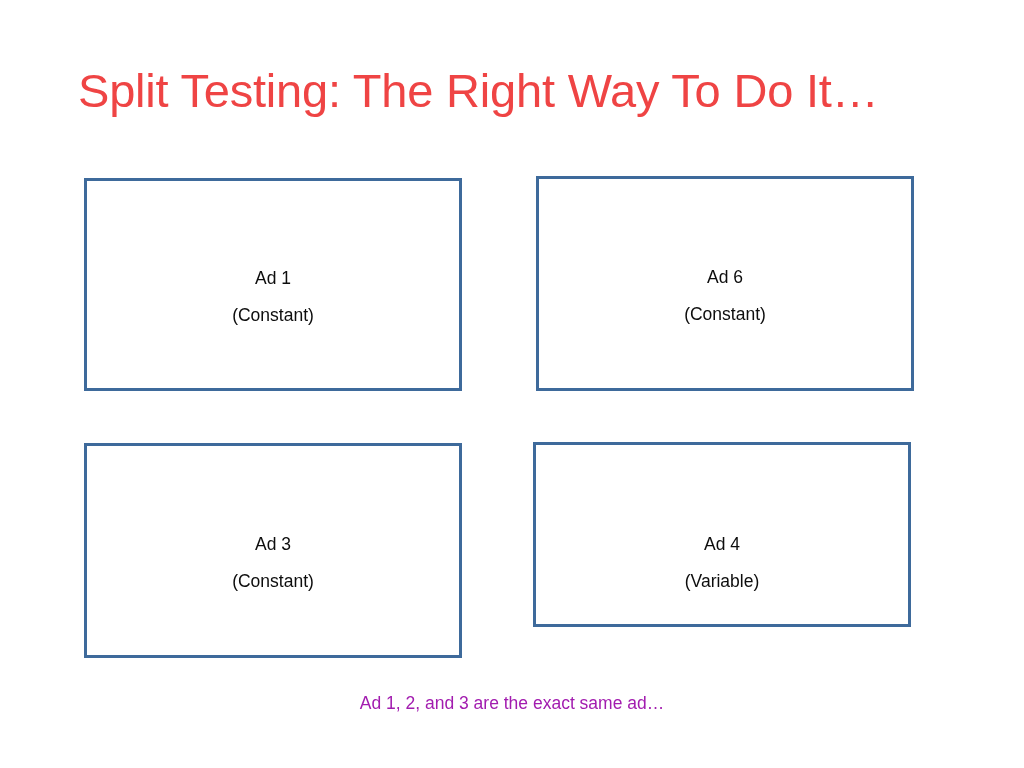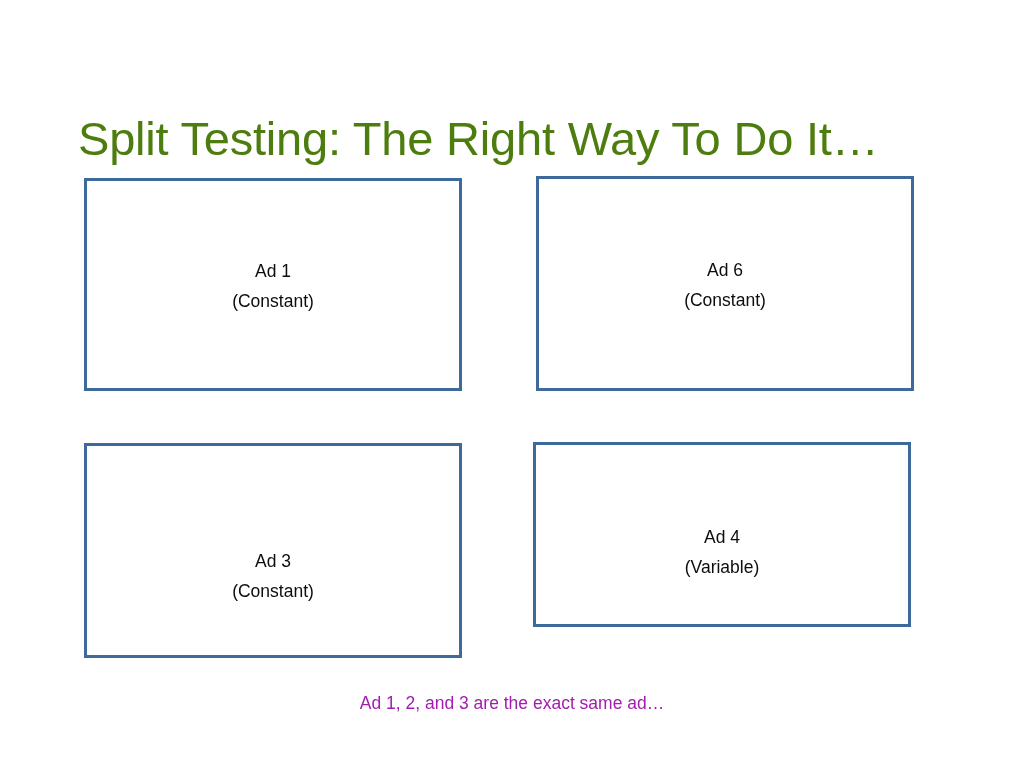--- a/index.html
+++ b/index.html
@@ -26,25 +26,24 @@
 
   .slide-title {
     position: absolute;
     left: 78px;
     top: 58px;
     width: 880px;
     height: 70px;
     font-size: 47px;
     line-height: 66px;
     font-weight: 400;
-    color: #4d7c0f;
+    color: #ef4444;
     letter-spacing: -0.2px;
     white-space: nowrap;
     text-align: left;
-    margin-top: 48px;
   }
 
   .ad-box {
     position: absolute;
     box-sizing: border-box;
     background: #ffffff;
     border: 3px solid #3e6a9b;
     display: flex;
     flex-direction: column;
     align-items: center;
@@ -54,30 +53,31 @@
   .ad-box-inner {
     width: 100%;
     text-align: center;
   }
 
   .ad-line {
     font-size: 17.5px;
     line-height: 30px;
     color: #0d0d0d;
     font-weight: 400;
+    margin-top: 7px;
   }
 
   .box-1 { left: 84px;  top: 178px; width: 378px; height: 213px; }
   .box-2 { left: 536px; top: 176px; width: 378px; height: 215px; }
   .box-3 { left: 84px;  top: 443px; width: 378px; height: 215px; }
   .box-4 { left: 533px; top: 442px; width: 378px; height: 185px; }
 
   .box-1 .ad-box-inner { padding-top: 75px; }
   .box-2 .ad-box-inner { padding-top: 76px; }
-  .box-3 .ad-box-inner { padding-top: 100px; }
+  .box-3 .ad-box-inner { padding-top: 76px; }
   .box-4 .ad-box-inner { padding-top: 77px; }
 
   .caption {
     position: absolute;
     left: 0px;
     top: 690px;
     width: 1024px;
     text-align: center;
     font-size: 17.5px;
     line-height: 26px;

